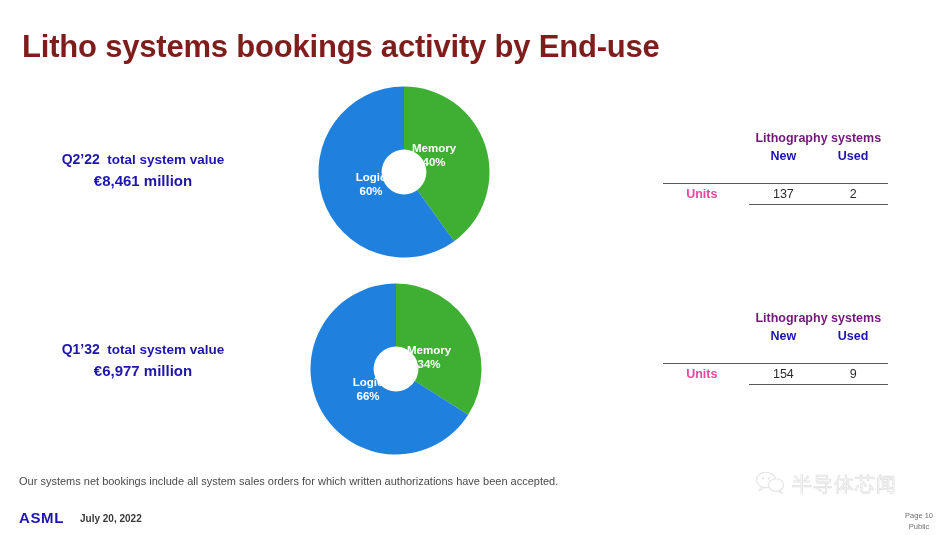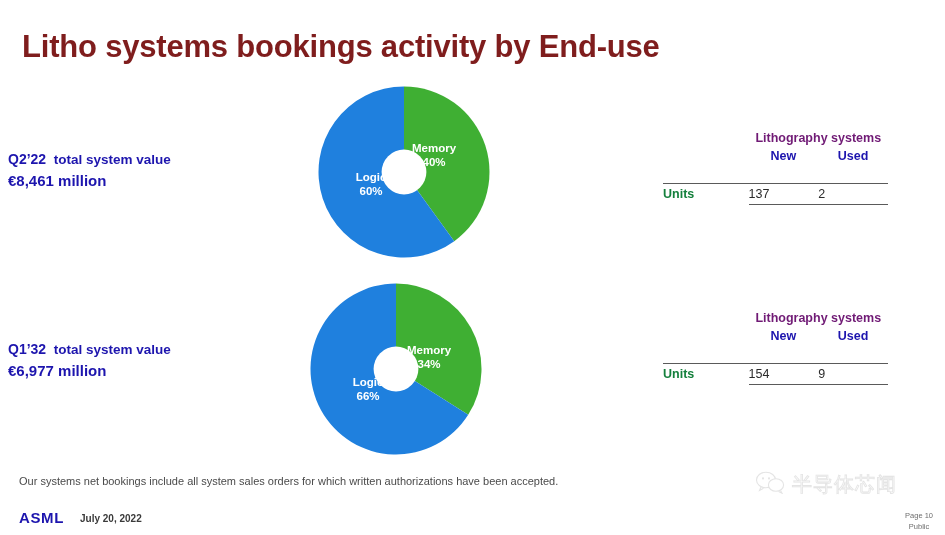--- a/index.html
+++ b/index.html
@@ -27,21 +27,21 @@
     font-weight: bold;
     color: #7f1d1d;
     letter-spacing: -0.2px;
     white-space: nowrap;
   }
 
   
   .value-block {
     position: absolute;
     width: 270px;
-    text-align: left;
+    text-align: center;
     color: #1d15ae;
     font-weight: bold;
     line-height: 1.45;
   }
   .value-block .line1 { font-size: 13.5px; }
   .value-block .line1 .quarter { font-size: 14px; }
   .value-block .line2 { font-size: 15px; }
   #value-block-q2 { left: 8px; top: 149px; }
   #value-block-q1 { left: 8px; top: 339px; }
 
@@ -84,28 +84,28 @@
     text-align: center;
     font-weight: bold;
     color: #1d15ae;
     font-size: 12.5px;
     padding-bottom: 20px;
   }
   .unit-table tr.head-rule > * {
     border-bottom: 1.4px solid #5a5a5a;
   }
   .unit-table .row-label {
-    text-align: left;
-    font-weight: bold;
-    color: #15803d;
+    text-align: center;
+    font-weight: bold;
+    color: #ec4899;
     font-size: 12.5px;
     padding: 3px 8px 3px 0;
   }
   .unit-table .row-value {
-    text-align: left;
+    text-align: center;
     color: #2b2b2b;
     font-size: 12.5px;
     padding: 3px 0 3px 0;
     border-bottom: 1.4px solid #5a5a5a;
     margin-top: 20px;
   }
 
   
   #footnote {
     position: absolute;

